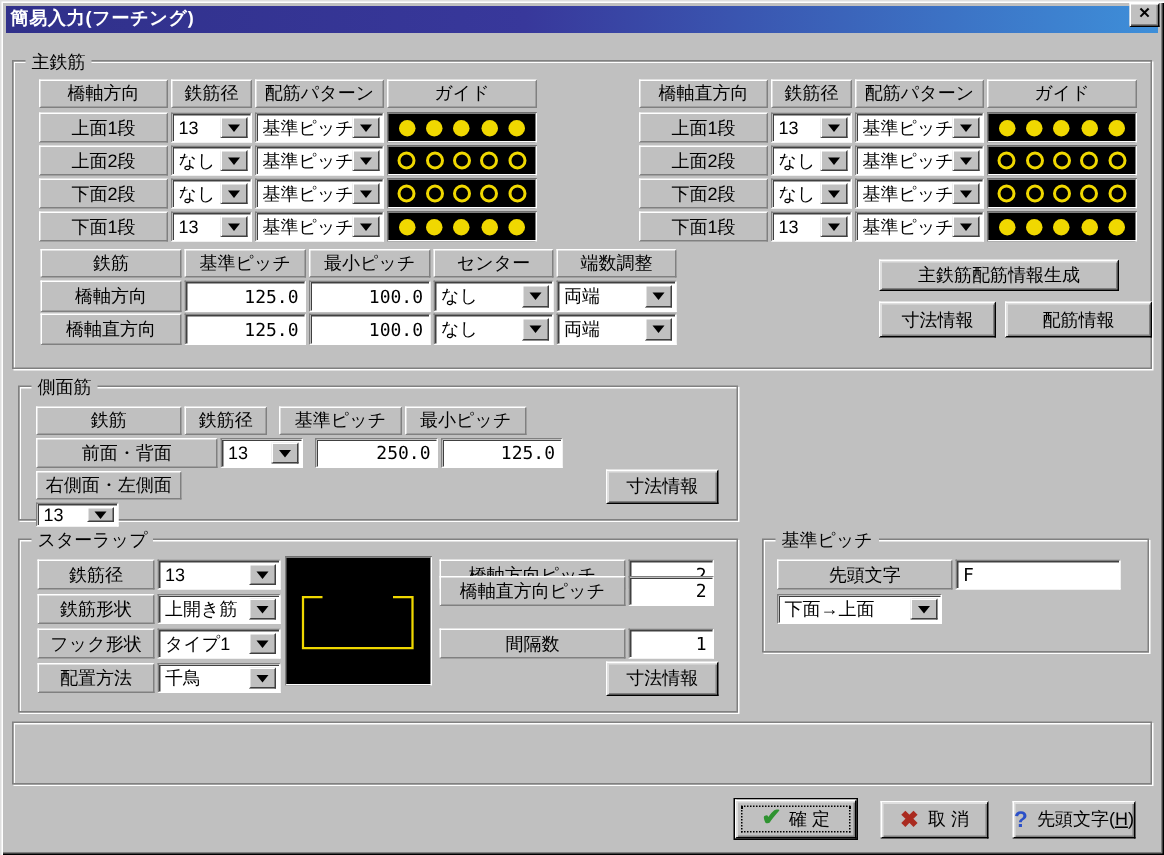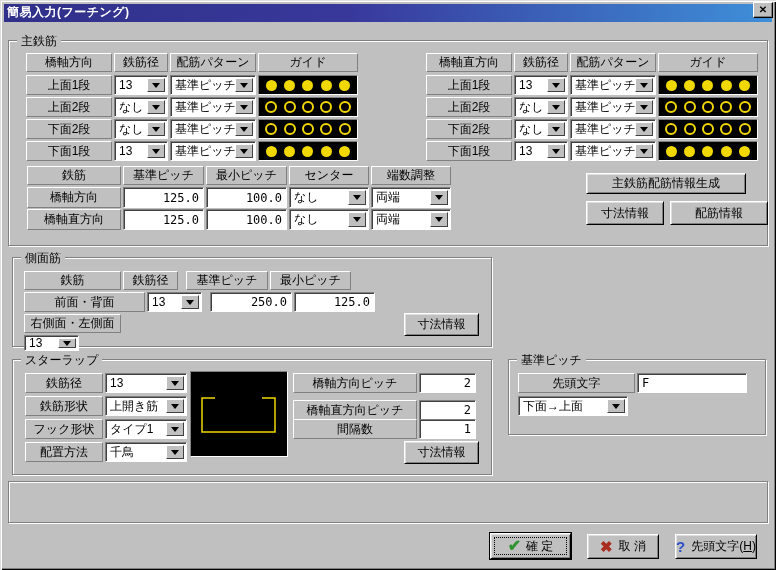--- a/index.html
+++ b/index.html
@@ -422,21 +422,21 @@
   <div class="preview" style="left:190px;top:371px;width:98px;height:86px;">
     <svg width="96" height="84" viewBox="0 0 96 84">
       <polyline points="24,26 11,26 11,60 84,60 84,26 71,26" fill="none" stroke="#F0D800" stroke-width="1.5"></polyline>
     </svg>
   </div>
 
   <div class="row" style="left:293px;top:373px;height:20px;">
     <div class="cell" style="width:124px">橋軸方向ピッチ</div>
     <input class="field" style="width: 57px;" value="2">
   </div>
-  <div class="row" style="left:293px;top:400px;height:20px;">
+  <div class="row" style="left:293px;top:384px;height:20px;">
     <div class="cell" style="width:124px">橋軸直方向ピッチ</div>
     <input class="field" style="width: 57px;" value="2">
   </div>
   <div class="row" style="left:293px;top:419px;height:20px;">
     <div class="cell" style="width:124px">間隔数</div>
     <input class="field" style="width: 57px;" value="1">
   </div>
 
   <div class="btn" style="left:404px;top:441px;width:75px;height:23px;">寸法情報</div>
 

